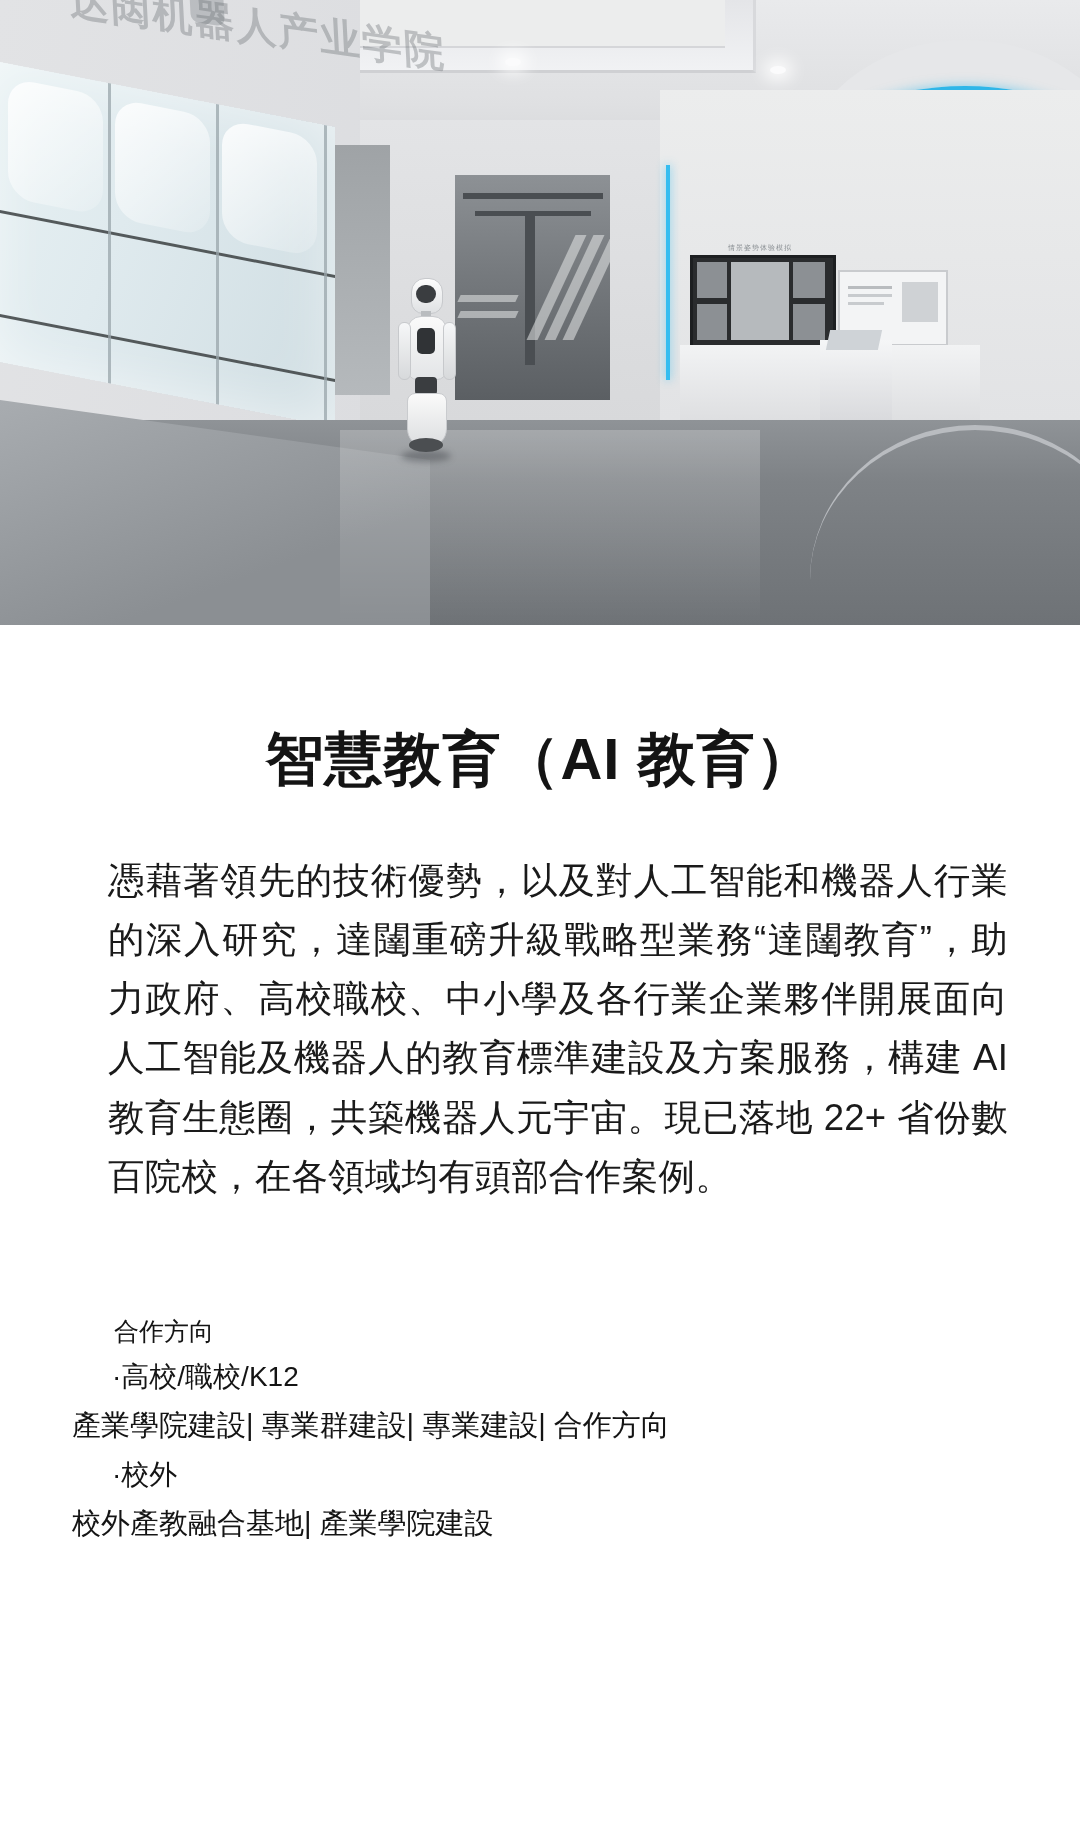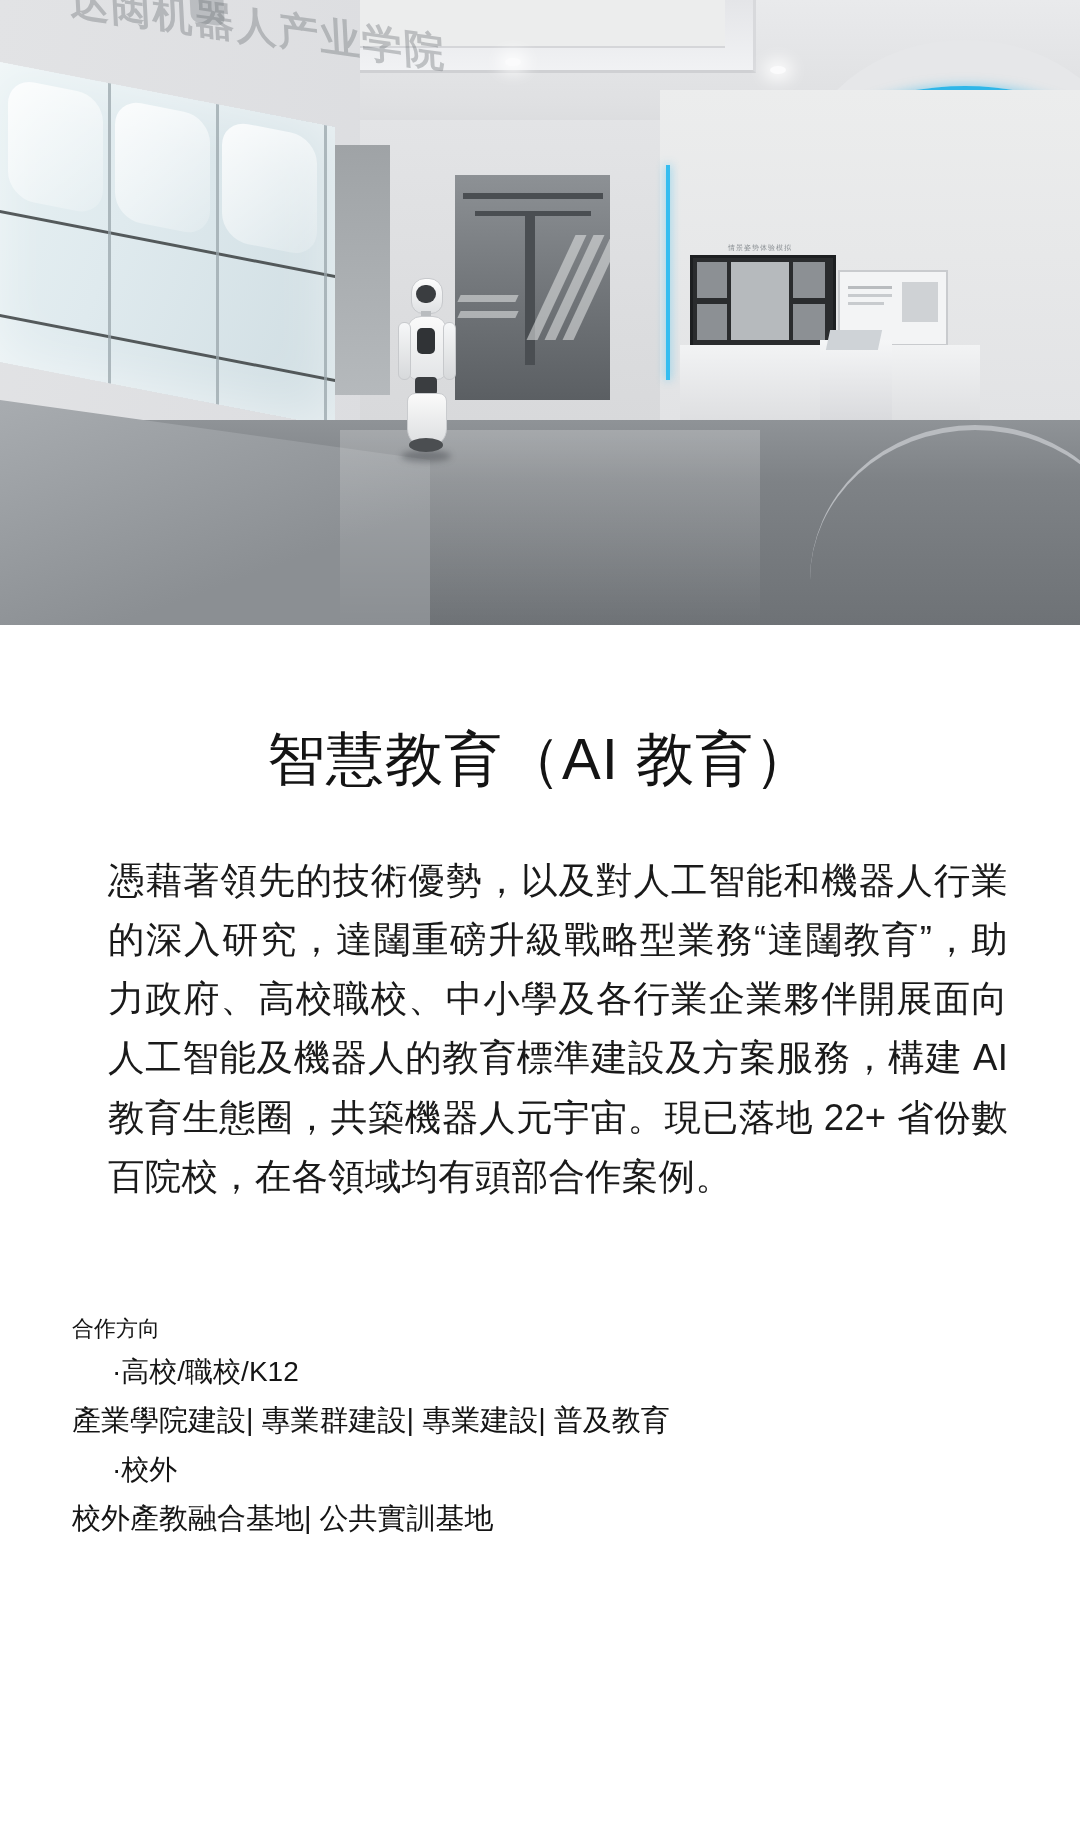--- a/index.html
+++ b/index.html
@@ -295,40 +295,40 @@
     position: relative;
     width: 1080px;
     padding: 0;
     background: #ffffff;
   }
   .doc-title {
     margin: 0;
     padding: 96px 0 0 0;
     text-align: center;
     font-size: 58px;
-    font-weight: normal;
+    font-weight: bold;
     letter-spacing: 1px;
     color: #141414;
   }
   .body-copy {
     margin: 52px 72px 0 108px;
     font-size: 36.5px;
     line-height: 1.62;
     color: #1a1a1a;
     text-align: justify;
     text-justify: inter-ideograph;
     letter-spacing: 0.2px;
   }
   .coop {
     margin: 104px 72px 0 72px;
     font-size: 29px;
     line-height: 1.72;
     color: #141414;
   }
-  .coop-heading { font-size: 22px; }
+  .coop-heading { font-size: 25px; margin-left: 42px; }
   .coop-bullet { font-size: 28px; margin-left: 40px; }
   .coop-line { font-size: 29px; }
 </style>
 </head>
 <body>
 
 <div class="hero">
 
   <div class="ceiling"></div>
   <div class="ceiling-recess"></div>
@@ -421,18 +421,18 @@
 
 <div class="content">
 
   <h1 class="doc-title">智慧教育（AI 教育）</h1>
 
   <p class="body-copy">憑藉著領先的技術優勢，以及對人工智能和機器人行業的深入研究，達闥重磅升級戰略型業務“達闥教育”，助力政府、高校職校、中小學及各行業企業夥伴開展面向人工智能及機器人的教育標準建設及方案服務，構建 AI 教育生態圈，共築機器人元宇宙。現已落地 22+ 省份數百院校，在各領域均有頭部合作案例。</p>
 
   <div class="coop">
     <div class="coop-heading">合作方向</div>
     <div class="coop-bullet">·高校/職校/K12</div>
-    <div class="coop-line">產業學院建設| 專業群建設| 專業建設| 普及教育</div>
+    <div class="coop-line">產業學院建設| 專業群建設| 專業建設| 合作方向</div>
     <div class="coop-bullet">·校外</div>
-    <div class="coop-line">校外產教融合基地| 公共實訓基地</div>
+    <div class="coop-line">校外產教融合基地| 產業學院建設</div>
   </div>
 
 </div>
 
 </body></html>

